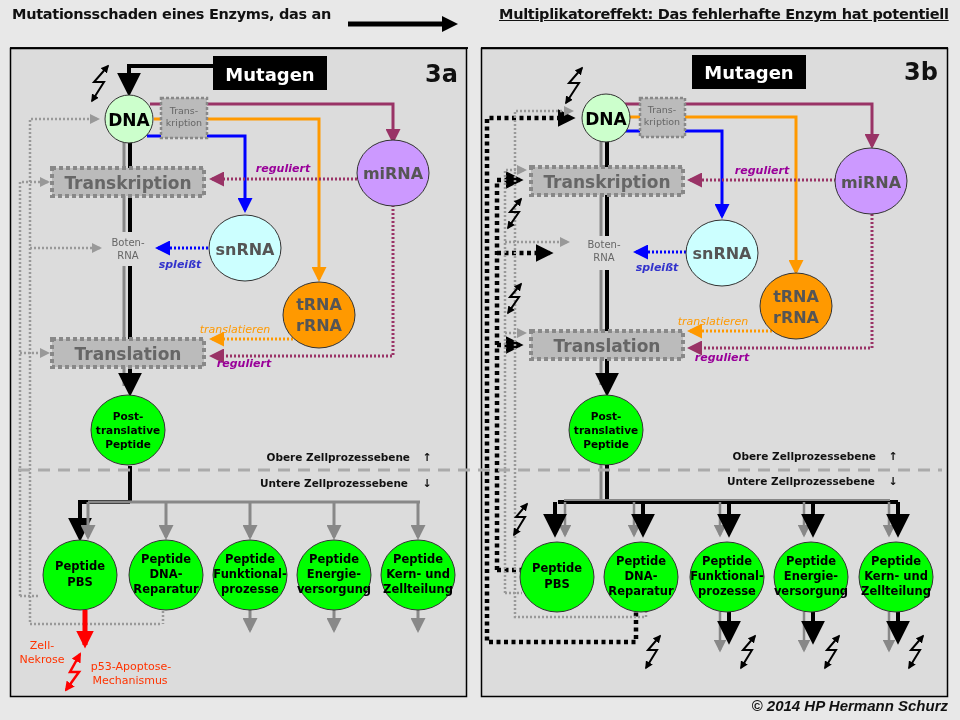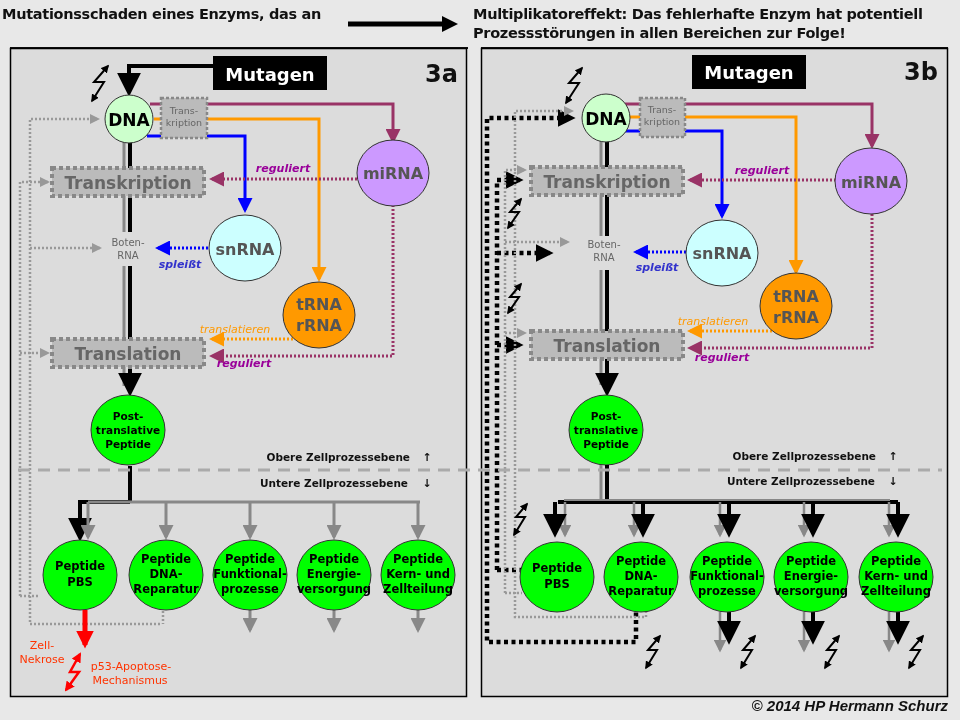--- a/index.html
+++ b/index.html
@@ -7,27 +7,26 @@
          font-family:"DejaVu Sans", sans-serif; }
   .hdr { position:absolute; top:5px; font-weight:bold; font-size:14.5px; line-height:19px; color:#111; letter-spacing:-0.3px; }
   .hdr-rule { position:absolute; top:47px; height:2px; background:#111; }
   .copy { position:absolute; right:12px; top:697px; font-family:"Liberation Sans", sans-serif; font-style:italic; font-weight:bold; font-size:15px; color:#111;text-align:center; }
   svg text { font-family:"DejaVu Sans", sans-serif; }
   #diagram { position:absolute; left:0; top:0; }
 </style>
 </head>
 <body>
 
-<div class="hdr" style="left:2px;">
+<div class="hdr" style="left:12px;">
   <div>Mutationsschaden eines Enzyms, das an</div>
 </div>
 <div class="hdr-rule" style="left:10px; width:458px;"></div>
-<div class="hdr" style="left:473px;">
+<div class="hdr" style="left:499px;text-decoration:underline;">
   <div>Multiplikatoreffekt: Das fehlerhafte Enzym hat potentiell</div>
-  <div>Prozessstörungen in allen Bereichen zur Folge!</div>
 </div>
 <div class="hdr-rule" style="left:481px; width:467px;"></div>
 
 <svg id="diagram" width="960" height="720" viewBox="0 0 960 720">
   <defs>
     <marker id="mBlk" viewBox="0 0 10 10" refX="8" refY="5" markerWidth="4" markerHeight="4" orient="auto-start-reverse">
         <path d="M0,0 L10,5 L0,10 z" fill="#000"></path>
       </marker>
     <marker id="mBlkS" viewBox="0 0 10 10" refX="8" refY="5" markerWidth="6" markerHeight="6" orient="auto-start-reverse">
         <path d="M0,0 L10,5 L0,10 z" fill="#000"></path>

